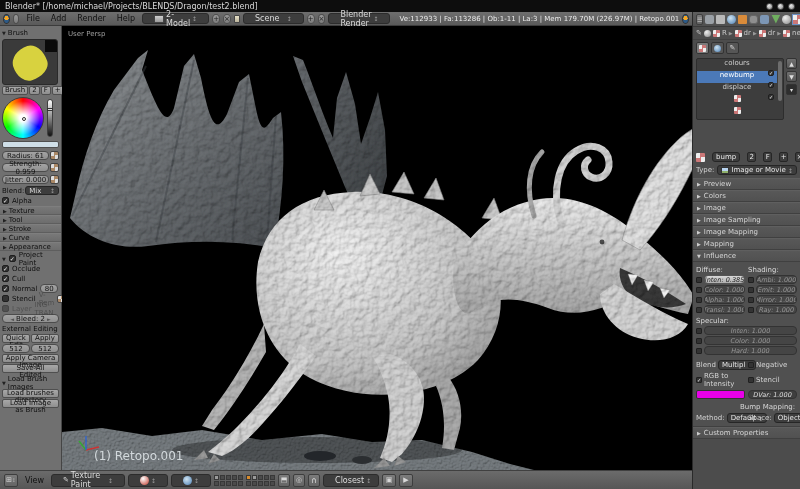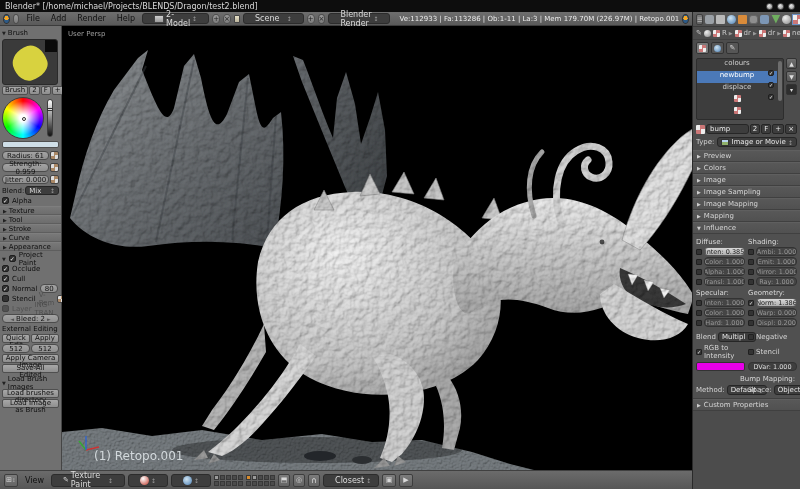--- a/index.html
+++ b/index.html
@@ -91,34 +91,34 @@
   .ctxbtn{width:13px;height:12px;border:1px solid #333;border-radius:2px;background:#565656;display:flex;align-items:center;justify-content:center;color:#ddd;}
   .ctxbtn.on{background:#7a7a7a;}
   .listwrap{display:flex;gap:2px;padding:2px 3px;}
   .list{flex:1;background:#3d3d3d;border:1px solid #2d2d2d;border-radius:2px;position:relative;padding-right:6px;}
   .lrow{height:12px;display:flex;align-items:center;gap:3px;padding:0 3px;color:#cfcfcf;flex-direction:column;}
   .lrow.sel{background:#4b79b8;color:#fff;}
   .lrow .chk{margin-left:auto;width:6px;height:6px;font-size:5px;line-height:5px;}
   .scroll{position:absolute;right:1px;top:2px;width:4px;height:40px;background:#6d6d6d;border-radius:2px;}
   .sidecol{display:flex;flex-direction:column;gap:2px;}
   .sidebtn{width:11px;height:11px;background:linear-gradient(#707070,#575757);border:1px solid #333;border-radius:2px;color:#ddd;font-size:6px;display:flex;align-items:center;justify-content:center;}
-  .namerow{display:flex;gap:1px;align-items:center;padding:2px 3px;}
+  .namerow{display:flex;gap:7px;align-items:center;padding:2px 3px;margin-top:28px;}
   .field{background:#3d3d3d;color:#e8e8e8;border:1px solid #262626;border-radius:3px;height:10px;display:flex;align-items:center;padding:0 3px;}
   .smdark{background:#3d3d3d;color:#e8e8e8;border:1px solid #262626;border-radius:2px;height:10px;min-width:9px;display:flex;align-items:center;justify-content:center;padding:0 2px;}
   .typerow{display:flex;align-items:center;gap:3px;padding:1px 3px 3px;}
   .imgic{width:8px;height:7px;background:linear-gradient(#b8d4f0 50%,#8fb06a 50%);border:1px solid #333;flex:none;}
   .rcoll{display:flex;align-items:center;gap:3px;height:12px;padding:0 4px;background:linear-gradient(#585858,#515151);border-top:1px solid #5f5f5f;border-bottom:1px solid #404040;}
   .influence{background:#505050;padding:2px 3px;border-bottom:1px solid #404040;}
   .cols2{display:flex;gap:3px;}
   .col{flex:1;min-width:0;}
   .collbl{color:#d8d8d8;margin:2px 0 1px;}
   .irow{display:flex;align-items:center;gap:2px;margin:1px 0;}
   .ichk{width:6px;height:6px;background:#333;border:1px solid #202020;border-radius:1px;color:#eee;font-size:5px;line-height:5px;text-align:center;flex:none;}
   .ichk.off{color:transparent;}
-  .pill{flex:1;height:9px;border-radius:4px;background:#454545;border:1px solid #333;color:#979797;display:flex;align-items:center;justify-content:center;font-size:6.5px;white-space:nowrap;overflow:hidden;}
+  .pill{flex:1;height:9px;border-radius:4px;background:#454545;border:1px solid #333;color:#979797;display:flex;align-items:center;justify-content:center;font-size:6.5px;white-space:nowrap;overflow:hidden;font-style:italic;}
   .pill.on{background:linear-gradient(#d8d8d8,#aeaeae);color:#1c1c1c;border-color:#555;}
   .pill.dark{background:#3f3f3f;color:#ddd;}
   .ddk{background:#3d3d3d;color:#e6e6e6;border:1px solid #262626;border-radius:3px;height:10px;display:flex;align-items:center;justify-content:space-between;gap:2px;padding:0 3px;}
   .mag{height:9px;flex:1;background:#e800e8;border:1px solid #333;border-radius:2px;}
   .seclbl{color:#d8d8d8;margin:3px 0 1px;padding-left:44px;}
 </style>
 </head>
 <body>
 
 <div class="titlebar">
@@ -580,35 +580,20 @@
           </div>
         <div class="irow">
             <span class="ichk off">✓</span>
             <span class="pill">Color: 1.000</span>
           </div>
         <div class="irow">
             <span class="ichk off">✓</span>
             <span class="pill">Hard: 1.000</span>
           </div>
       </div>
-      <div class="col">
-        <div class="collbl">Geometry:</div>
-        <div class="irow">
-            <span class="ichk">✓</span>
-            <span class="pill on">Norm: 1.386</span>
-          </div>
-        <div class="irow">
-            <span class="ichk off">✓</span>
-            <span class="pill">Warp: 0.000</span>
-          </div>
-        <div class="irow">
-            <span class="ichk off">✓</span>
-            <span class="pill">Displ: 0.200</span>
-          </div>
-      </div>
     </div>
     <div class="cols2" style="margin-top:3px;">
       <div class="col irow">
         <span>Blend</span>
         <span class="ddk flex1">
             <span>Multipl</span>
             <span style="font-size:6px;color:#999;">↕</span>
           </span>
       </div>
       <div class="col irow">

